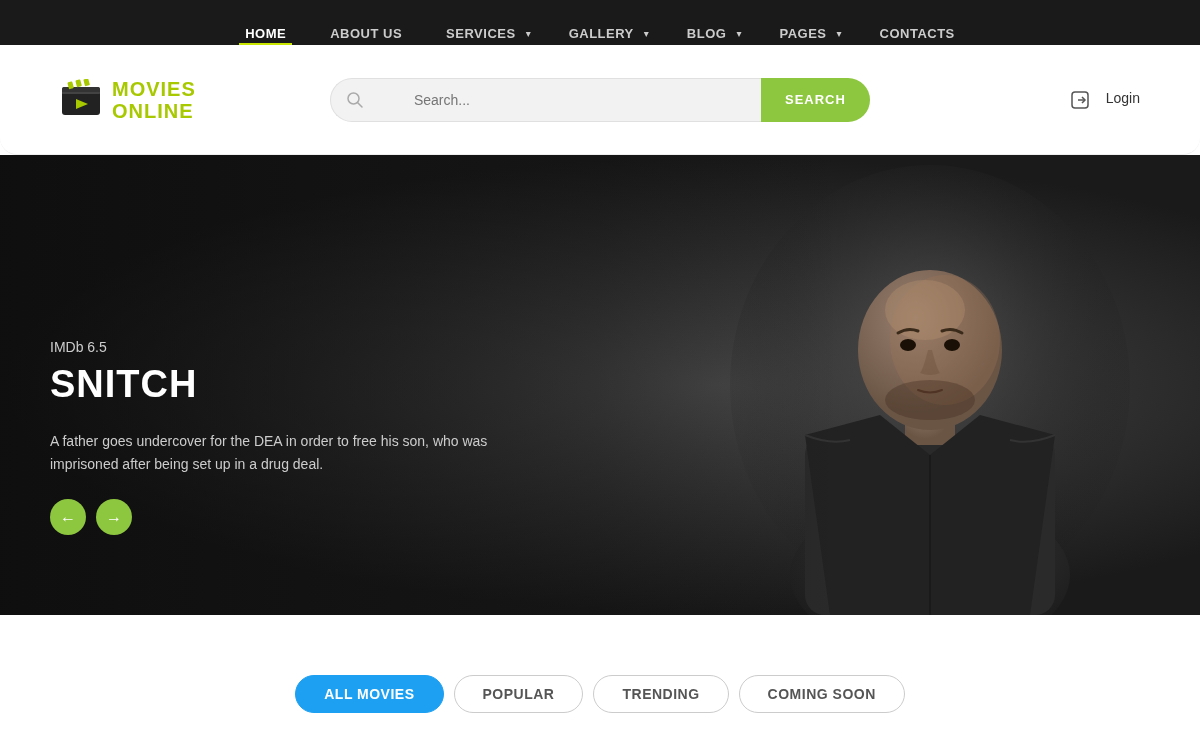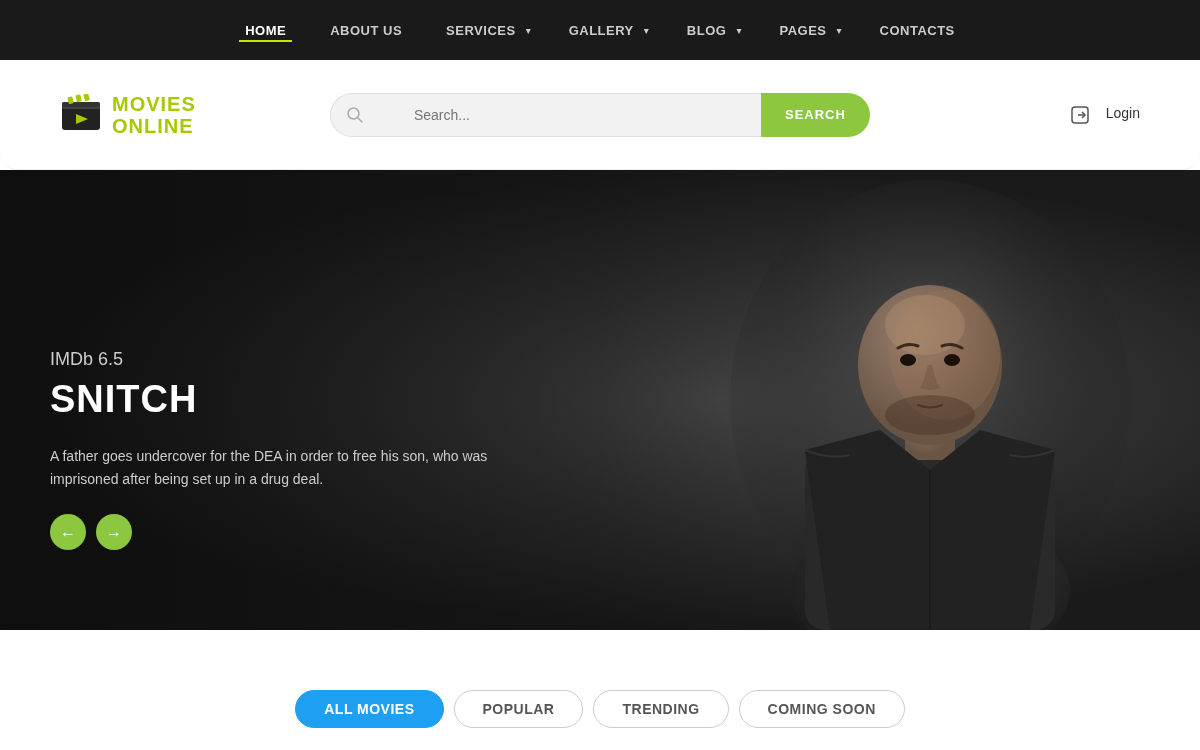--- a/index.html
+++ b/index.html
@@ -1,23 +1,23 @@
 <!DOCTYPE html>
 <html><head>
   <meta charset="utf-8">
   <style>
     * { margin: 0; padding: 0; box-sizing: border-box; }
     body { font-family: 'Segoe UI', Arial, sans-serif; background: #fff; width: 1200px; min-height: 750px; overflow-x: hidden; }
 
     
     .top-nav {
       background: #1a1a1a;
-      height: 60px;
-      display: flex;
-      align-items: center;
+      height: 45px;
+      display: flex;
+      align-items: flex-end;
       justify-content: center;
       gap: 32px;
     }
     .top-nav a {
       color: #ccc;
       text-decoration: none;
       font-size: 13px;
       font-weight: 600;
       letter-spacing: 0.5px;
       padding: 4px 6px;
@@ -160,21 +160,21 @@
       top: 0; left: 0; right: 0; bottom: 0;
       background: linear-gradient(to right, rgba(10,10,10,0.7) 0%, rgba(10,10,10,0.3) 50%, rgba(10,10,10,0) 70%);
     }
     .hero-content {
       position: absolute;
       bottom: 80px;
       left: 50px;
       color: #fff;
     }
     .hero-rating {
-      font-size: 18px;
+      font-size: 14px;
       color: #ccc;
       margin-bottom: 8px;
     }
     .hero-title {
       font-size: 38px;
       font-weight: 900;
       color: #fff;
       margin-bottom: 24px;
       text-transform: uppercase;
       letter-spacing: 1px;

